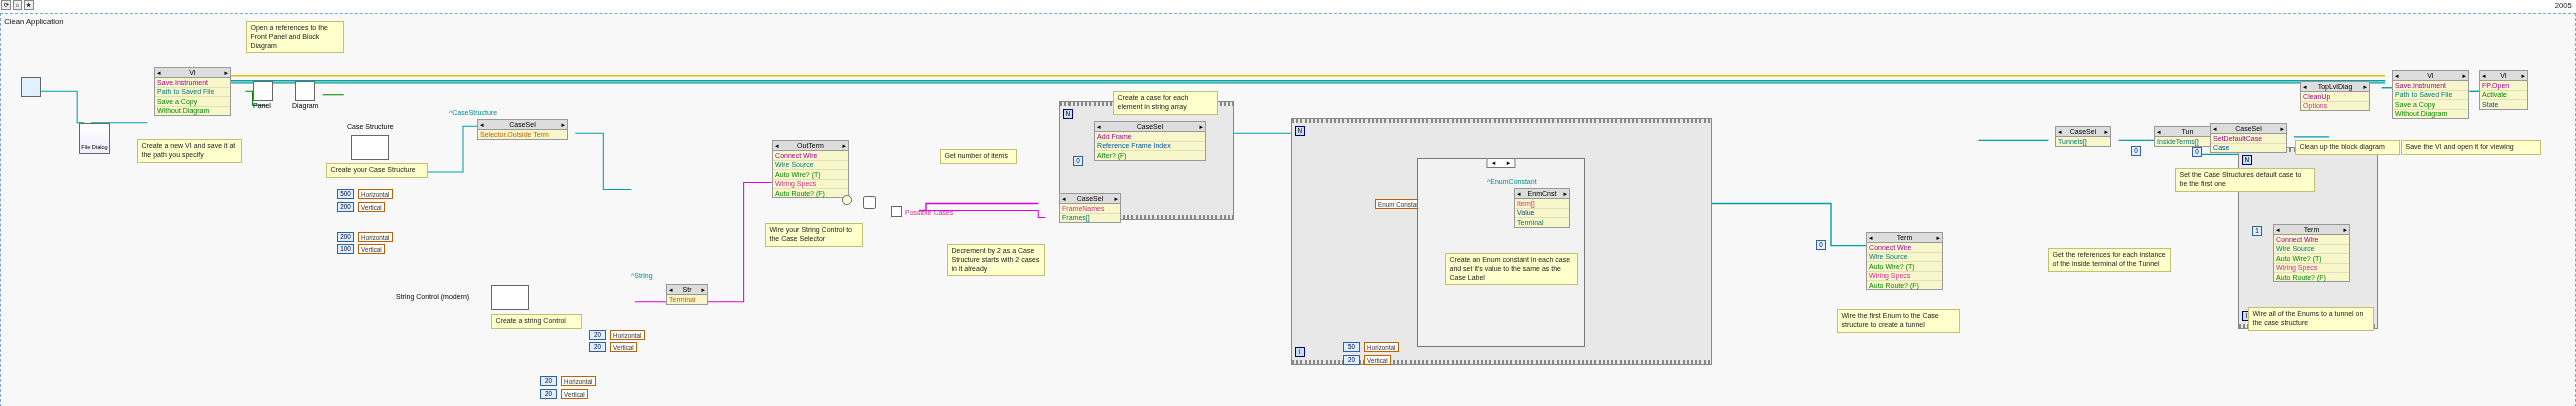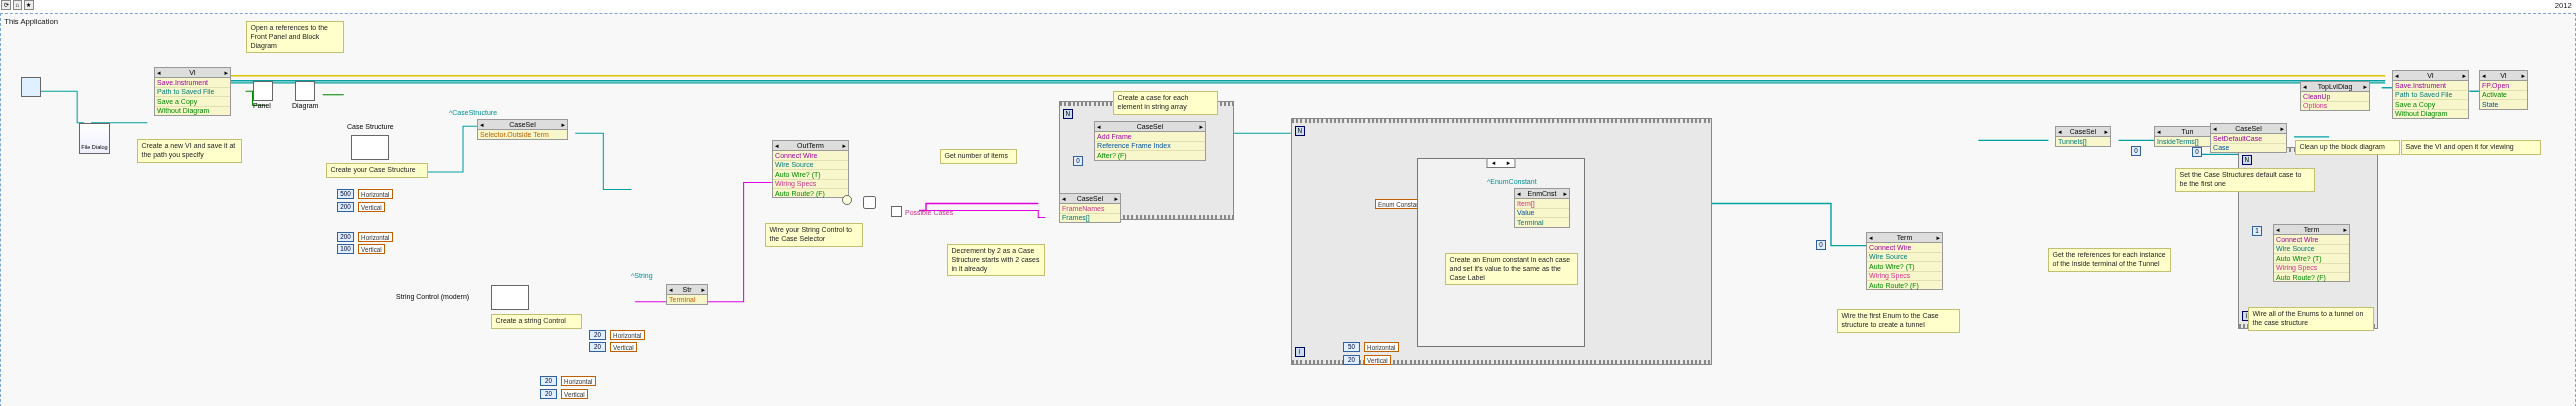--- a/index.html
+++ b/index.html
@@ -159,25 +159,25 @@
   }
 </style>
 </head>
 <body>
 
 <div class="toolbar-icons">
   <div class="t-icon">⟳</div>
   <div class="t-icon">⌂</div>
   <div class="t-icon">★</div>
 </div>
-<div class="version-label">2012</div>
+<div class="version-label">2005</div>
 
 <div class="main-frame"></div>
 
-<div class="app-label">This Application</div>
+<div class="app-label">Clean Application</div>
 
 <svg class="wires" viewBox="0 0 3672 580" width="2576" height="407">
   <path d="M40 130 H110 V175 H120" stroke="#00a0a0" fill="none" stroke-width="1.5"></path>
   <path d="M130 175 H210" stroke="#00a0a0" fill="none" stroke-width="1.5"></path>
   <path d="M315 115 H3400" stroke="#00a0a0" fill="none" stroke-width="2"></path>
   <path d="M315 118 H3400" stroke="#00a0a0" fill="none" stroke-width="2"></path>
   <path d="M315 108 H3400" stroke="#e0c000" fill="none" stroke-width="2"></path>
   <path d="M350 130 H360 V150 H380" stroke="#008800" fill="none" stroke-width="1.5"></path>
   <path d="M460 135 H490" stroke="#008800" fill="none" stroke-width="1.5"></path>
   <path d="M610 245 H660 V180 H680" stroke="#00a0a0" fill="none" stroke-width="1.5"></path>

